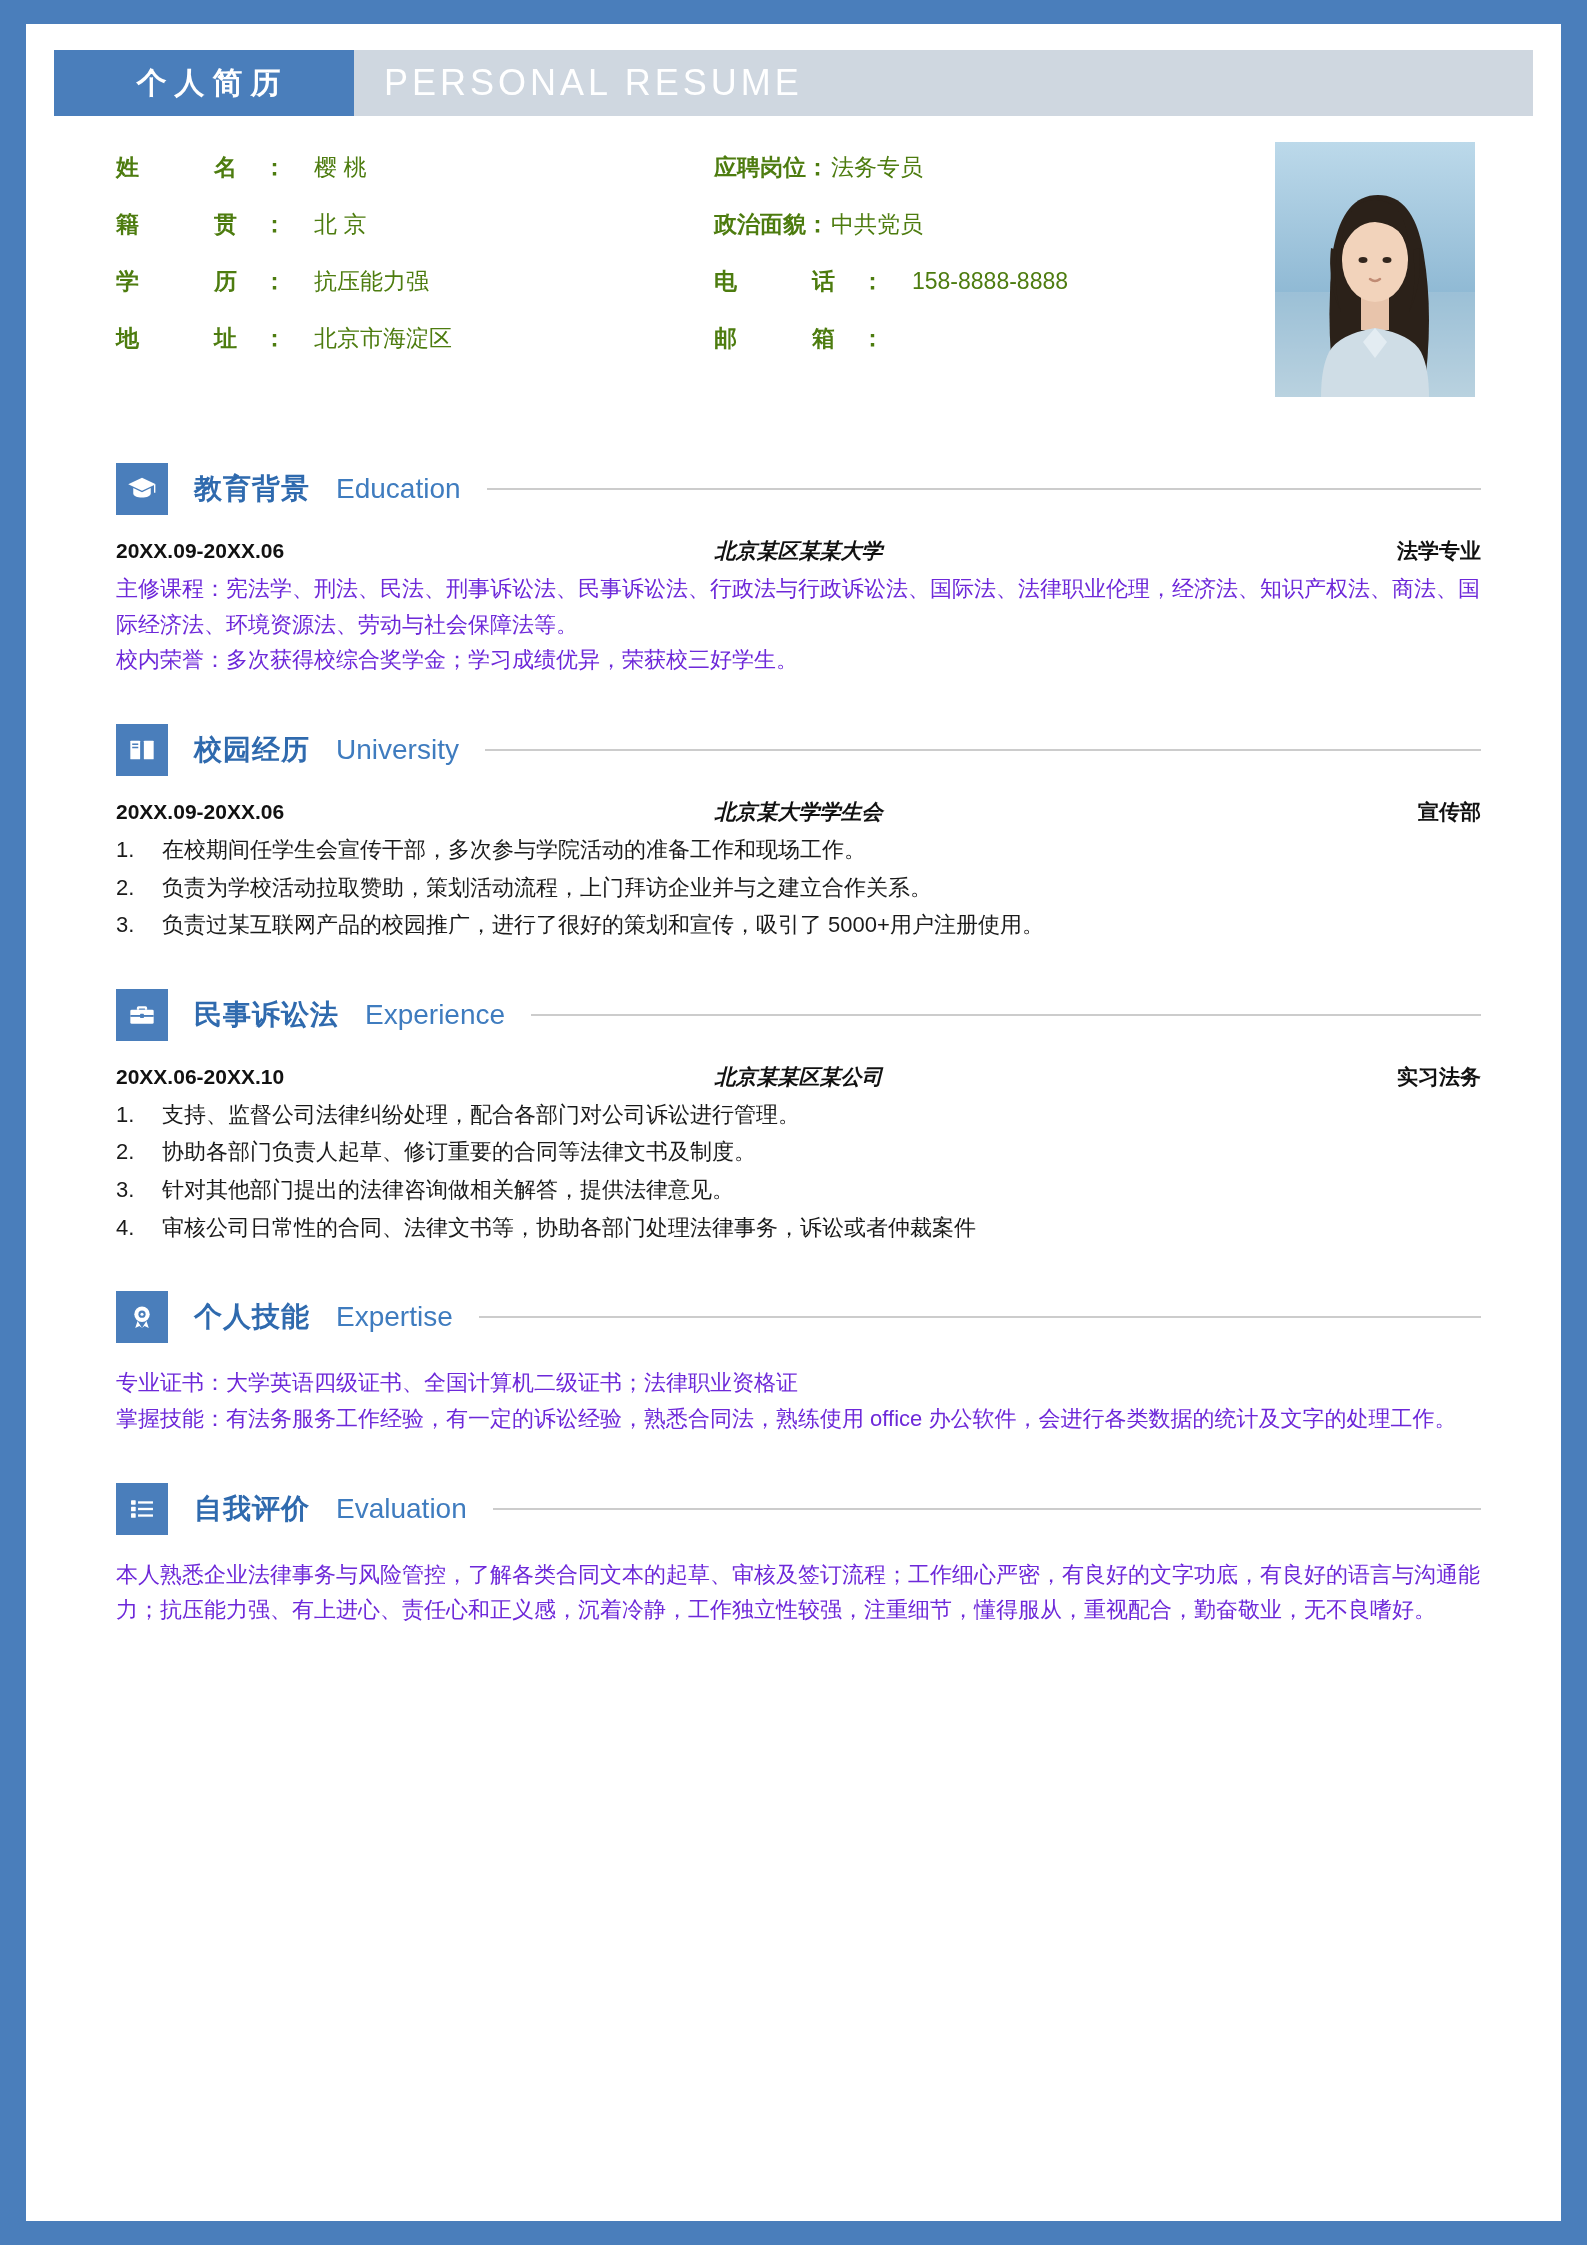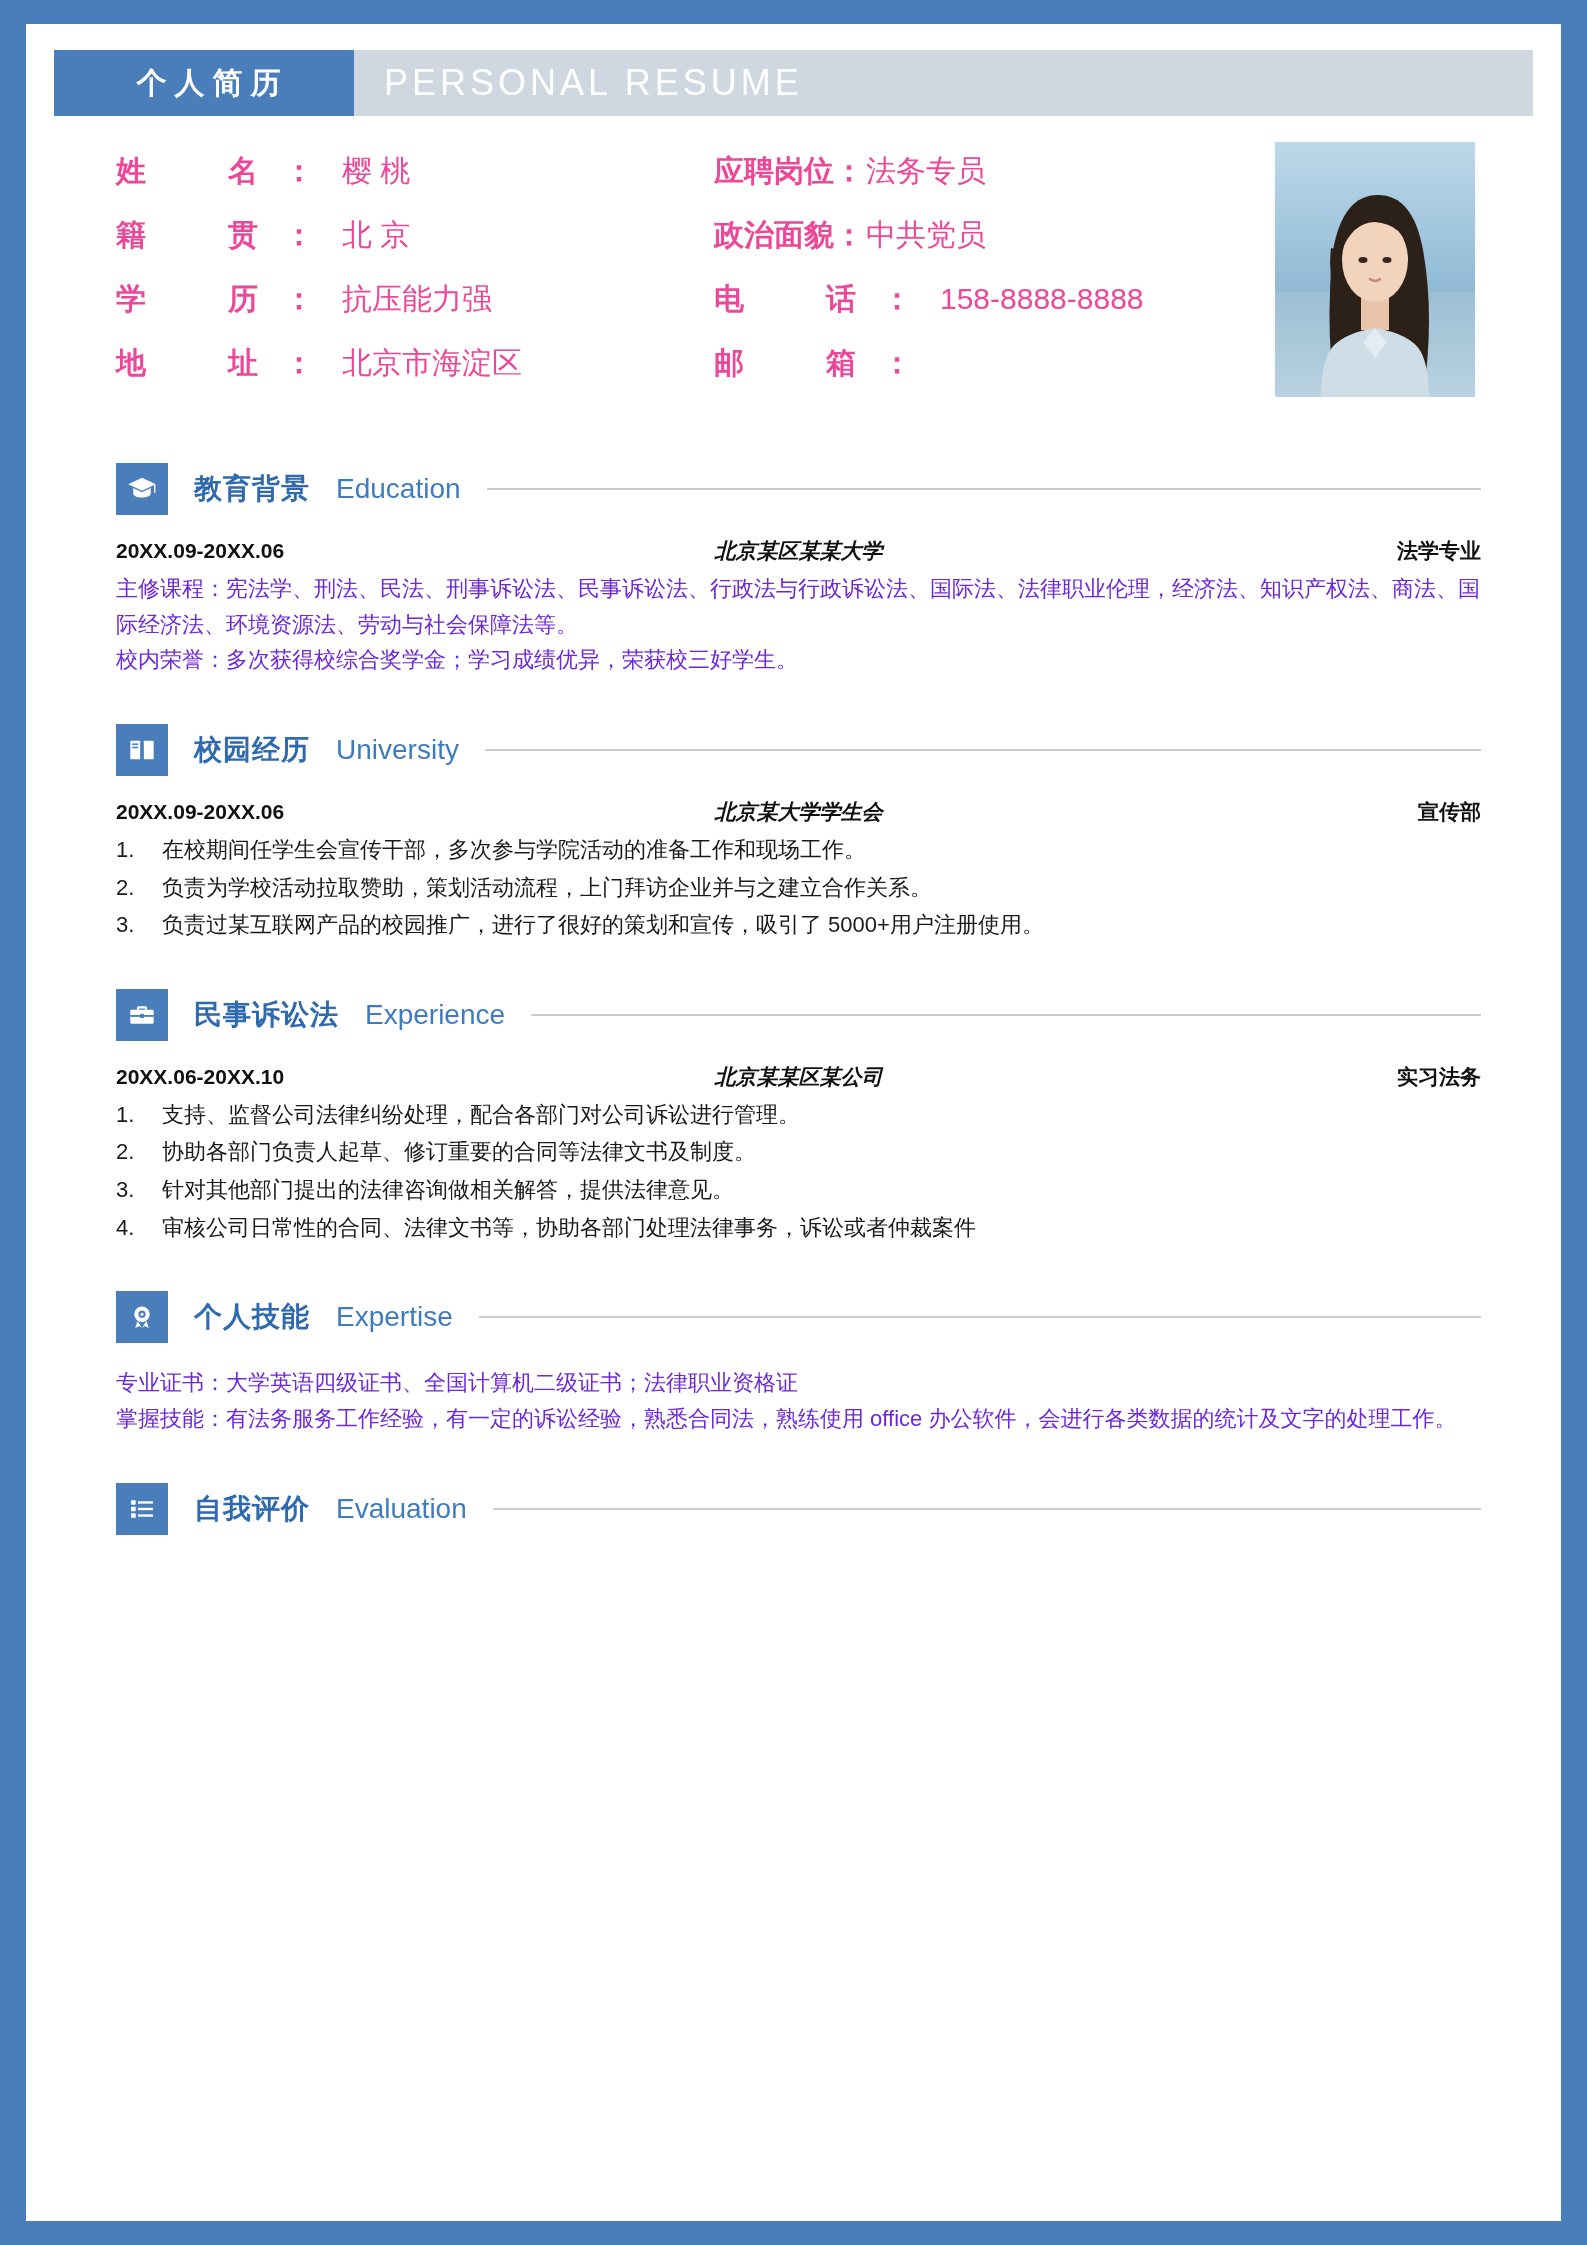--- a/index.html
+++ b/index.html
@@ -59,22 +59,22 @@
   }
   
   .info {
     position: relative;
     margin: 26px 28px 0 28px;
     height: 275px;
   }
   .info-col {
     position: absolute;
     top: 14px;
-    font-size: 30px;
-    color: #ec4899;
+    font-size: 23px;
+    color: #4d7c0f;
     line-height: 1.0;
     text-align: right;
   }
   .info-col.left { left: 62px; }
   .info-col.right { left: 660px; }
   .info-row {
     display: flex;
     align-items: baseline;
     margin-bottom: 34px;
     white-space: nowrap;
@@ -387,15 +387,16 @@
           <rect x="2.6" y="15.6" width="4" height="4" rx="0.6"></rect>
           <rect x="8.6" y="5.4" width="12.8" height="2"></rect>
           <rect x="8.6" y="11" width="12.8" height="2"></rect>
           <rect x="8.6" y="16.6" width="12.8" height="2"></rect>
         </svg>
       </div>
       <div class="sec-cn">自我评价</div>
       <div class="sec-en">Evaluation</div>
       <div class="sec-rule"></div>
     </div>
+    <p class="para">本人熟悉企业法律事务与风险管控，了解各类合同文本的起草、审核及签订流程；工作细心严密，有良好的文字功底，有良好的语言与沟通能力；抗压能力强、有上进心、责任心和正义感，沉着冷静，工作独立性较强，注重细节，懂得服从，重视配合，勤奋敬业，无不良嗜好。</p>
   </div>
 
 </div>
 
 </body></html>

